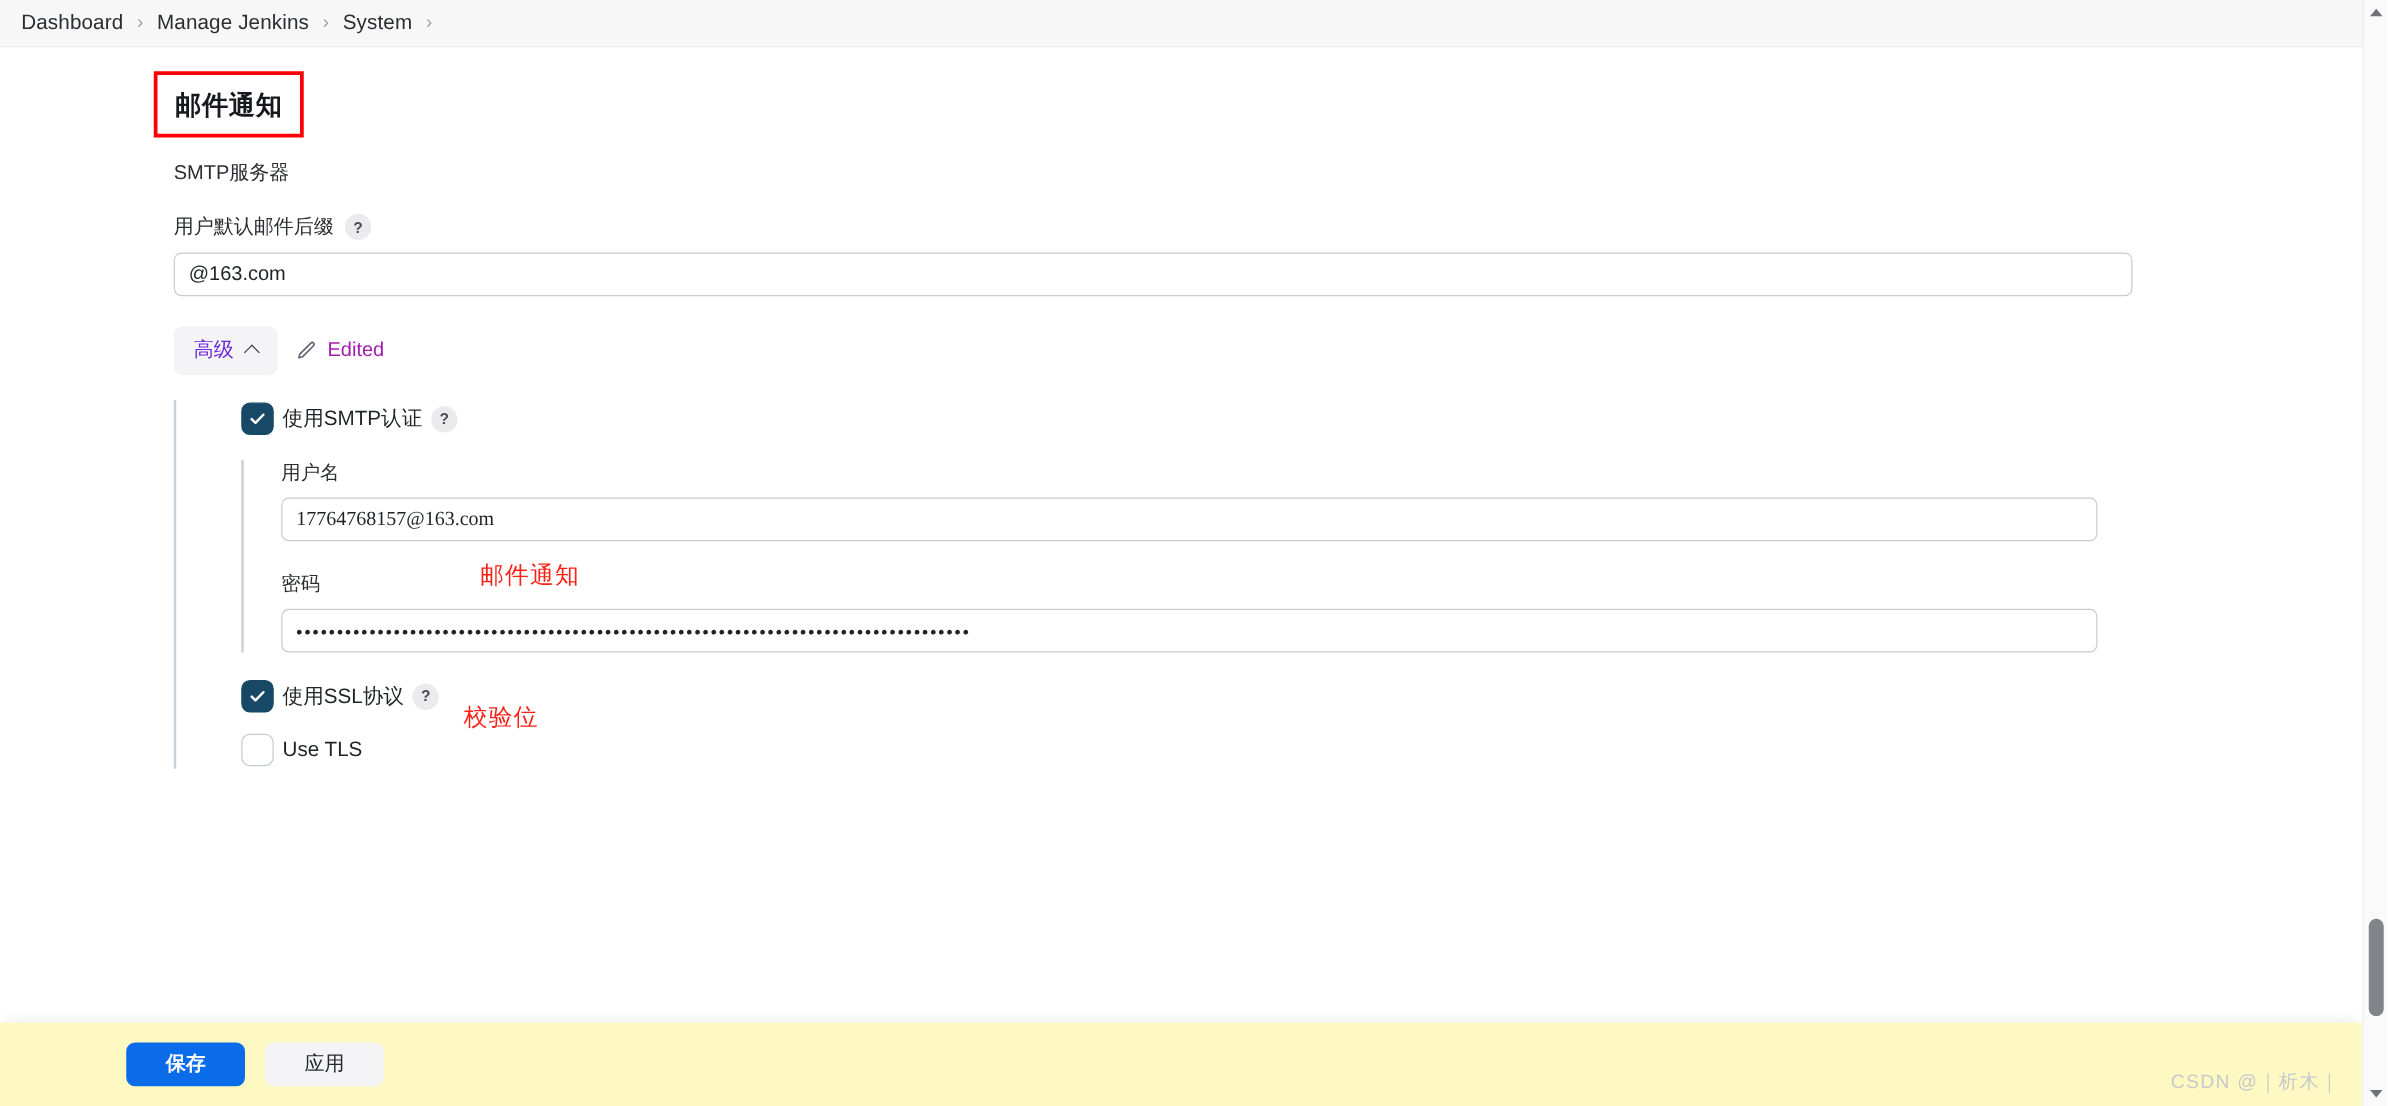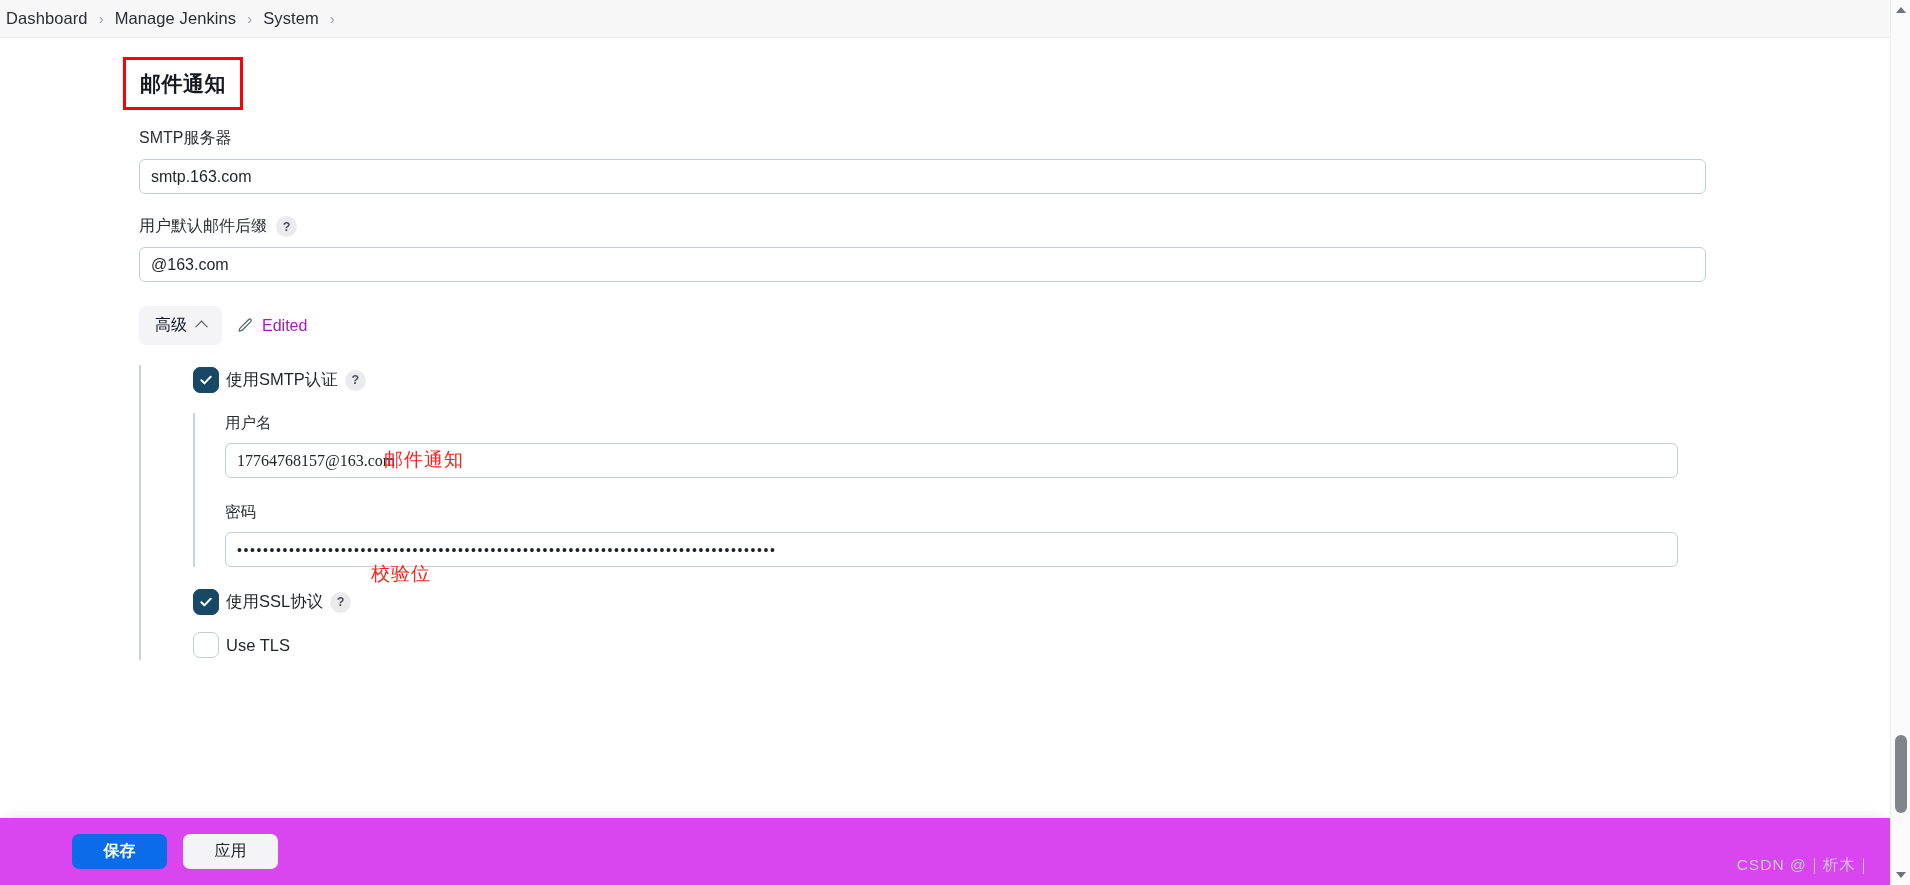--- a/index.html
+++ b/index.html
@@ -21,21 +21,21 @@
   
   .breadcrumb-bar {
     position: absolute;
     left: 0; top: 0;
     width: 1890px;
     height: 38px;
     background: #f7f7f8;
     border-bottom: 1px solid #ebebed;
     display: flex;
     align-items: center;
-    padding-left: 6px;
+    padding-left: 17px;
     border-top-left-radius: 0;
   }
   .crumb {
     font-size: 16.5px;
     color: #2b2d31;
     letter-spacing: 0.1px;
     padding: 1px 0;
     cursor: pointer;
   }
   .crumb-sep {
@@ -128,21 +128,21 @@
   }
   .adv-btn {
     display: inline-flex;
     align-items: center;
     gap: 10px;
     background: #f4f4f6;
     border: none;
     border-radius: 7px;
     padding: 9px 16px;
     font-size: 16px;
-    color: #0f172a;
+    color: #6d28d9;
     font-family: inherit;
     cursor: pointer;
   }
   .chev-up {
     display: inline-block;
     width: 9px; height: 9px;
     border-left: 1.8px solid #3c4047;
     border-top: 1.8px solid #3c4047;
     transform: rotate(45deg) translate(1px, 1px);
   }
@@ -248,25 +248,25 @@
   }
   #annot-config { left: 384px; top: 409px; }
   #annot-check  { left: 371px; top: 523px; }
 
   
   .action-bar {
     position: absolute;
     left: 0; top: 818px;
     width: 1890px;
     height: 67px;
-    background: #d946ef;
+    background: #fef9c3;
     box-shadow: 0 -6px 12px -6px rgba(30,40,60,0.13);
     display: flex;
     align-items: center;
-    padding-left: 72px;
+    padding-left: 101px;
     gap: 16px;
   }
   .btn {
     border: none;
     border-radius: 7px;
     height: 35px;
     min-width: 95px;
     font-size: 16px;
     font-family: inherit;
     cursor: pointer;
@@ -340,21 +340,20 @@
     <div class="title-box">
       <span class="title-text">邮件通知</span>
     </div>
 
     <div class="form">
 
       <div class="field">
         <div class="field-label">
           <span>SMTP服务器</span>
         </div>
-        <input class="text-input" type="text" value="smtp.163.com" style="">
       </div>
 
       <div class="field">
         <div class="field-label">
           <span>用户默认邮件后缀</span>
           <span class="help-icon">?</span>
         </div>
         <input class="text-input" type="text" value="@163.com" style="">
       </div>
 

